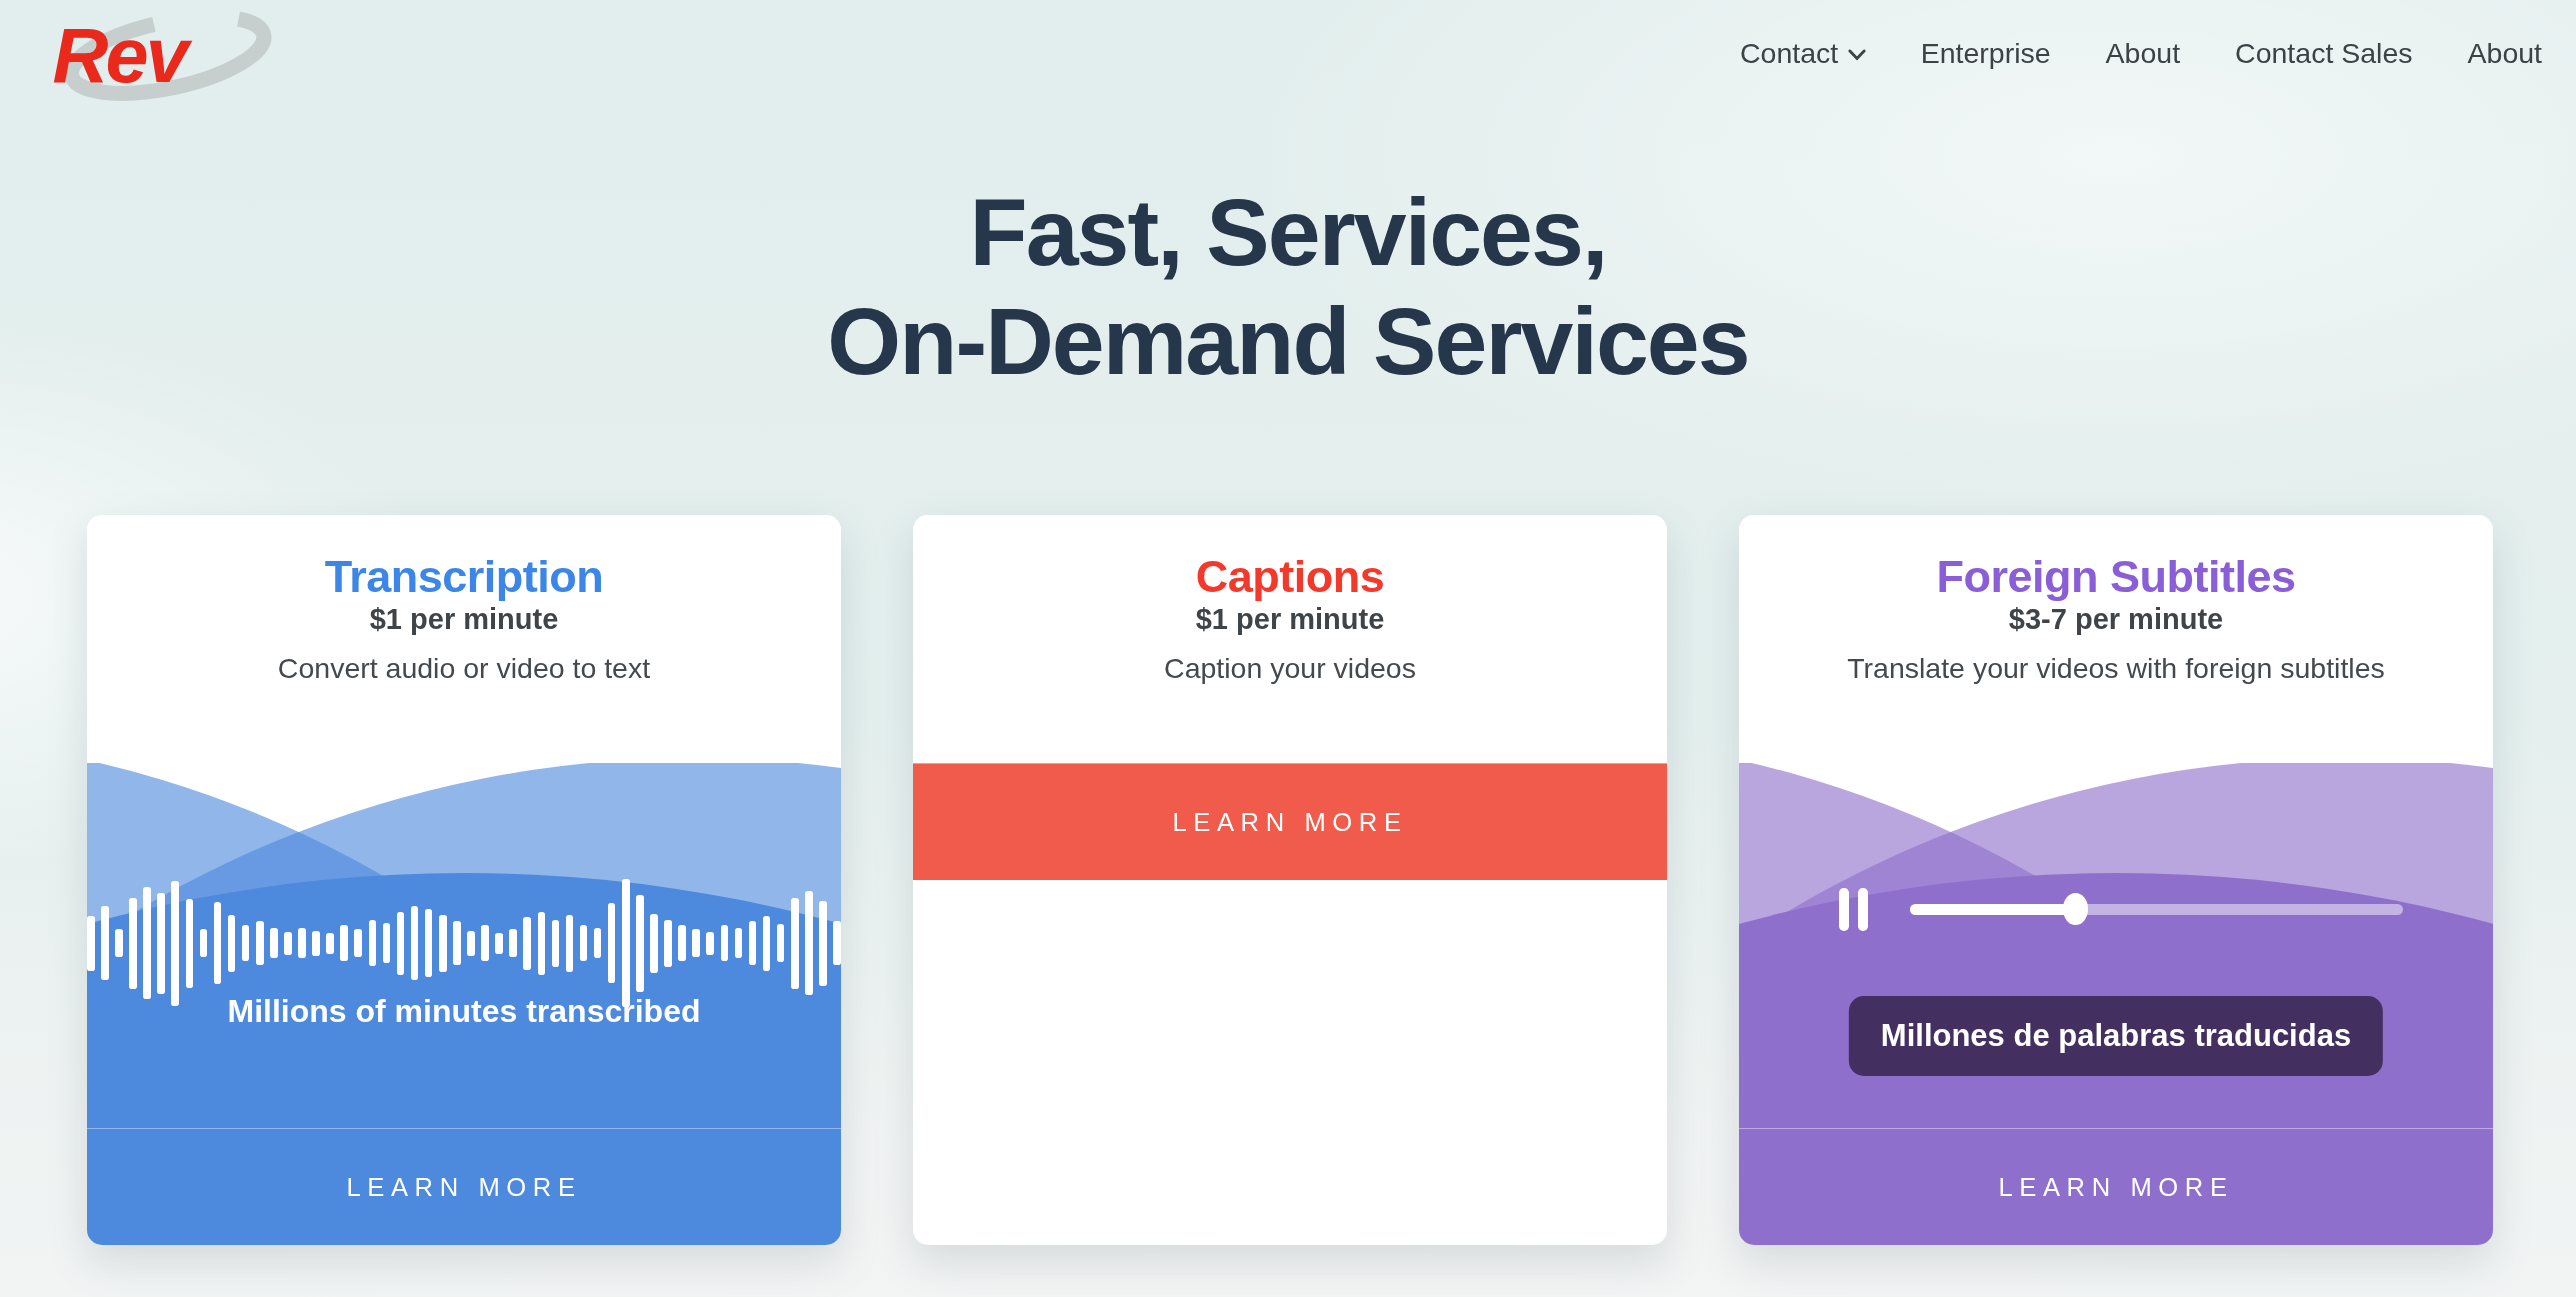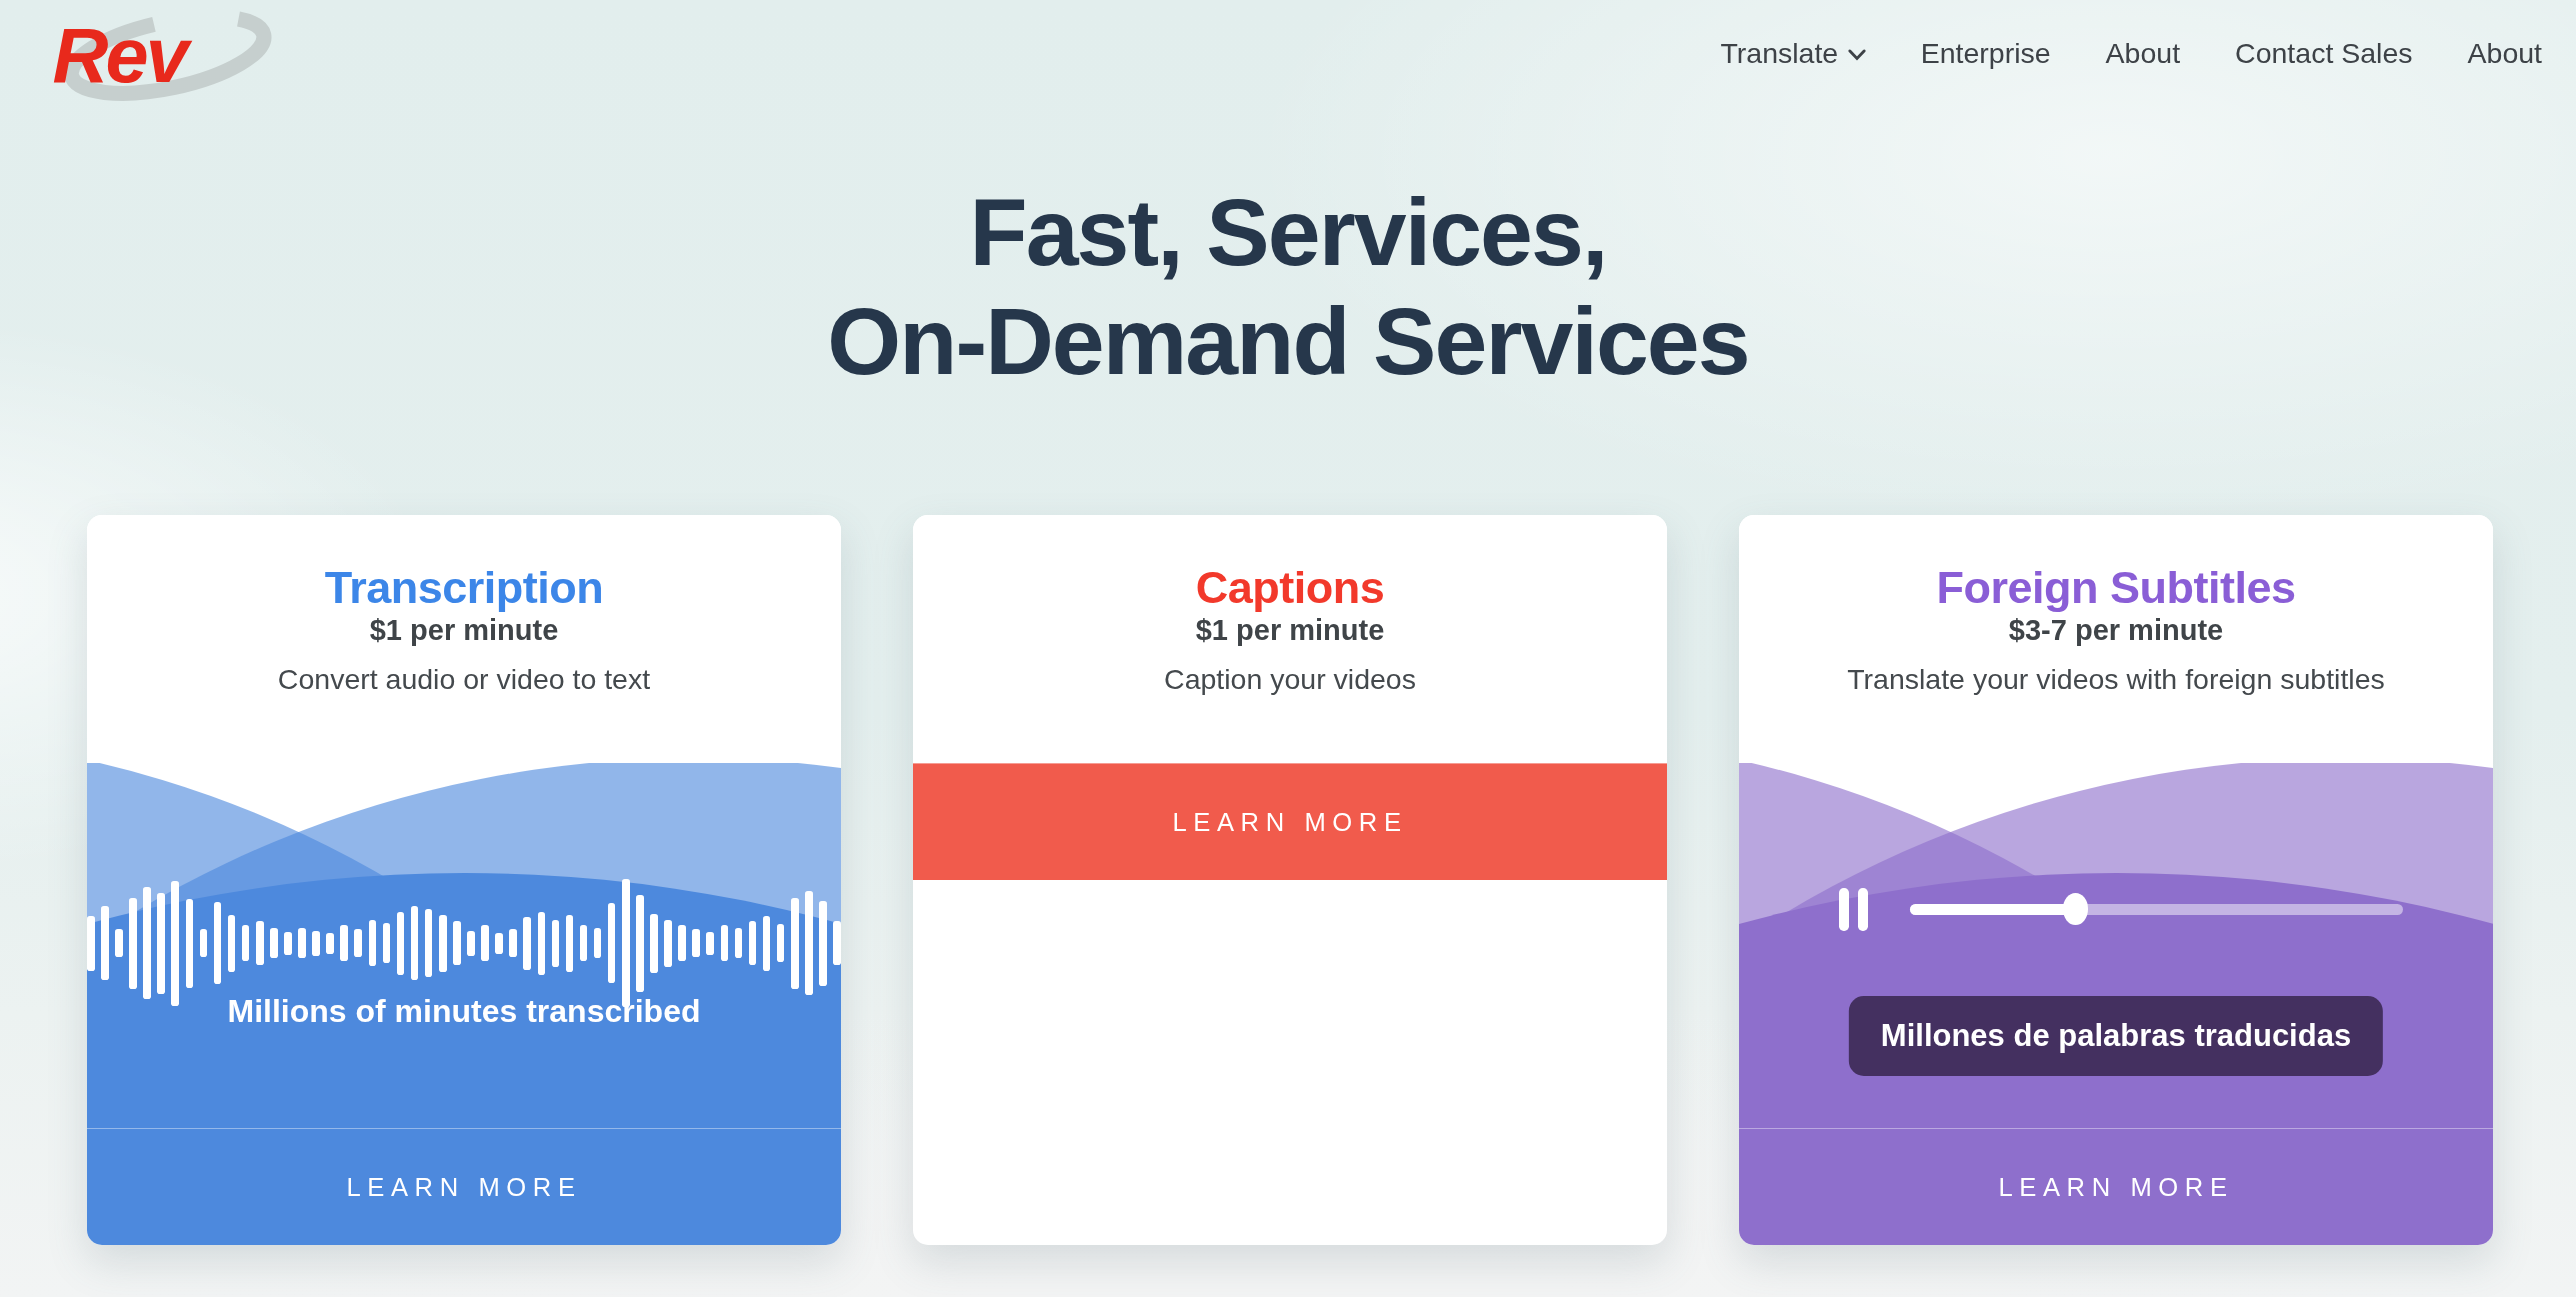--- a/index.html
+++ b/index.html
@@ -23,21 +23,21 @@
   .chev { width:18px; height:11.4px; margin-top:3.8px; }
 
   
   .hero-title { position:absolute; top:178px; left:0; width:100%; text-align:center;
     font-size:95px; font-weight:bold; letter-spacing:-1.9px; line-height:1.15; color:#26374b; }
 
   
   .cards { position:absolute; top:515px; left:87px; display:flex; gap:72px; }
   .card { width:754px; height:730px; background:#ffffff; border-radius:15px; overflow:hidden;
     display:flex; flex-direction:column; box-shadow:0 17px 40px rgba(85,105,115,.18); position:relative; }
-  .card-top { height:248px; text-align:center; padding-top:47px; position:relative; z-index:6; background:#fff; }
+  .card-top { height:248px; text-align:center; padding-top:36px; position:relative; z-index:6; background:#fff; }
   .card-title { font-size:45px; font-weight:800; letter-spacing:-0.5px; color:var(--title-color); }
   .card-price { font-size:29px; font-weight:700; color:#3f4448; }
   .card-desc  { margin-top:16px; font-size:28.5px; font-weight:400; color:#44494d; }
 
   .card-visual { flex:1; position:relative; overflow:hidden; }
   .arc { position:absolute; border-radius:50%; background:var(--main); }
   .arc-a { width:2087px; height:2087px; left:-1271px; top:-28.5px; opacity:.62; }
   .arc-b { width:2181px; height:2181px; left:-484px;  top:-4.7px;  opacity:.62; }
   .arc-c { width:2845px; height:2845px; left:-1045px; top:110px; opacity:1; }
 
@@ -68,21 +68,21 @@
 </head>
 <body>
 
 <div class="header">
   <svg class="logo" viewBox="0 0 260 108">
     <ellipse cx="128" cy="52" rx="104" ry="35" fill="none" stroke="#c6cfce" stroke-width="16" transform="rotate(-12 128 52)" stroke-dasharray="400 90" stroke-dashoffset="60"></ellipse>
     <text x="6" y="80" font-size="82" font-weight="bold" font-style="italic" fill="#e8291c" font-family="Liberation Sans, sans-serif" letter-spacing="-3">Rev</text>
   </svg>
   <div class="nav">
     <div class="nav-item">
-      <span>Translate</span>
+      <span>Contact</span>
       <svg class="chev" viewBox="0 0 19 12">
         <polyline points="2,2 9.5,10 17,2" fill="none" stroke="#3d4247" stroke-width="3" stroke-linecap="round"></polyline>
       </svg>
     </div>
     <div class="nav-item">
       <span>Enterprise</span>
     </div>
     <div class="nav-item">
       <span>About</span>
     </div>

